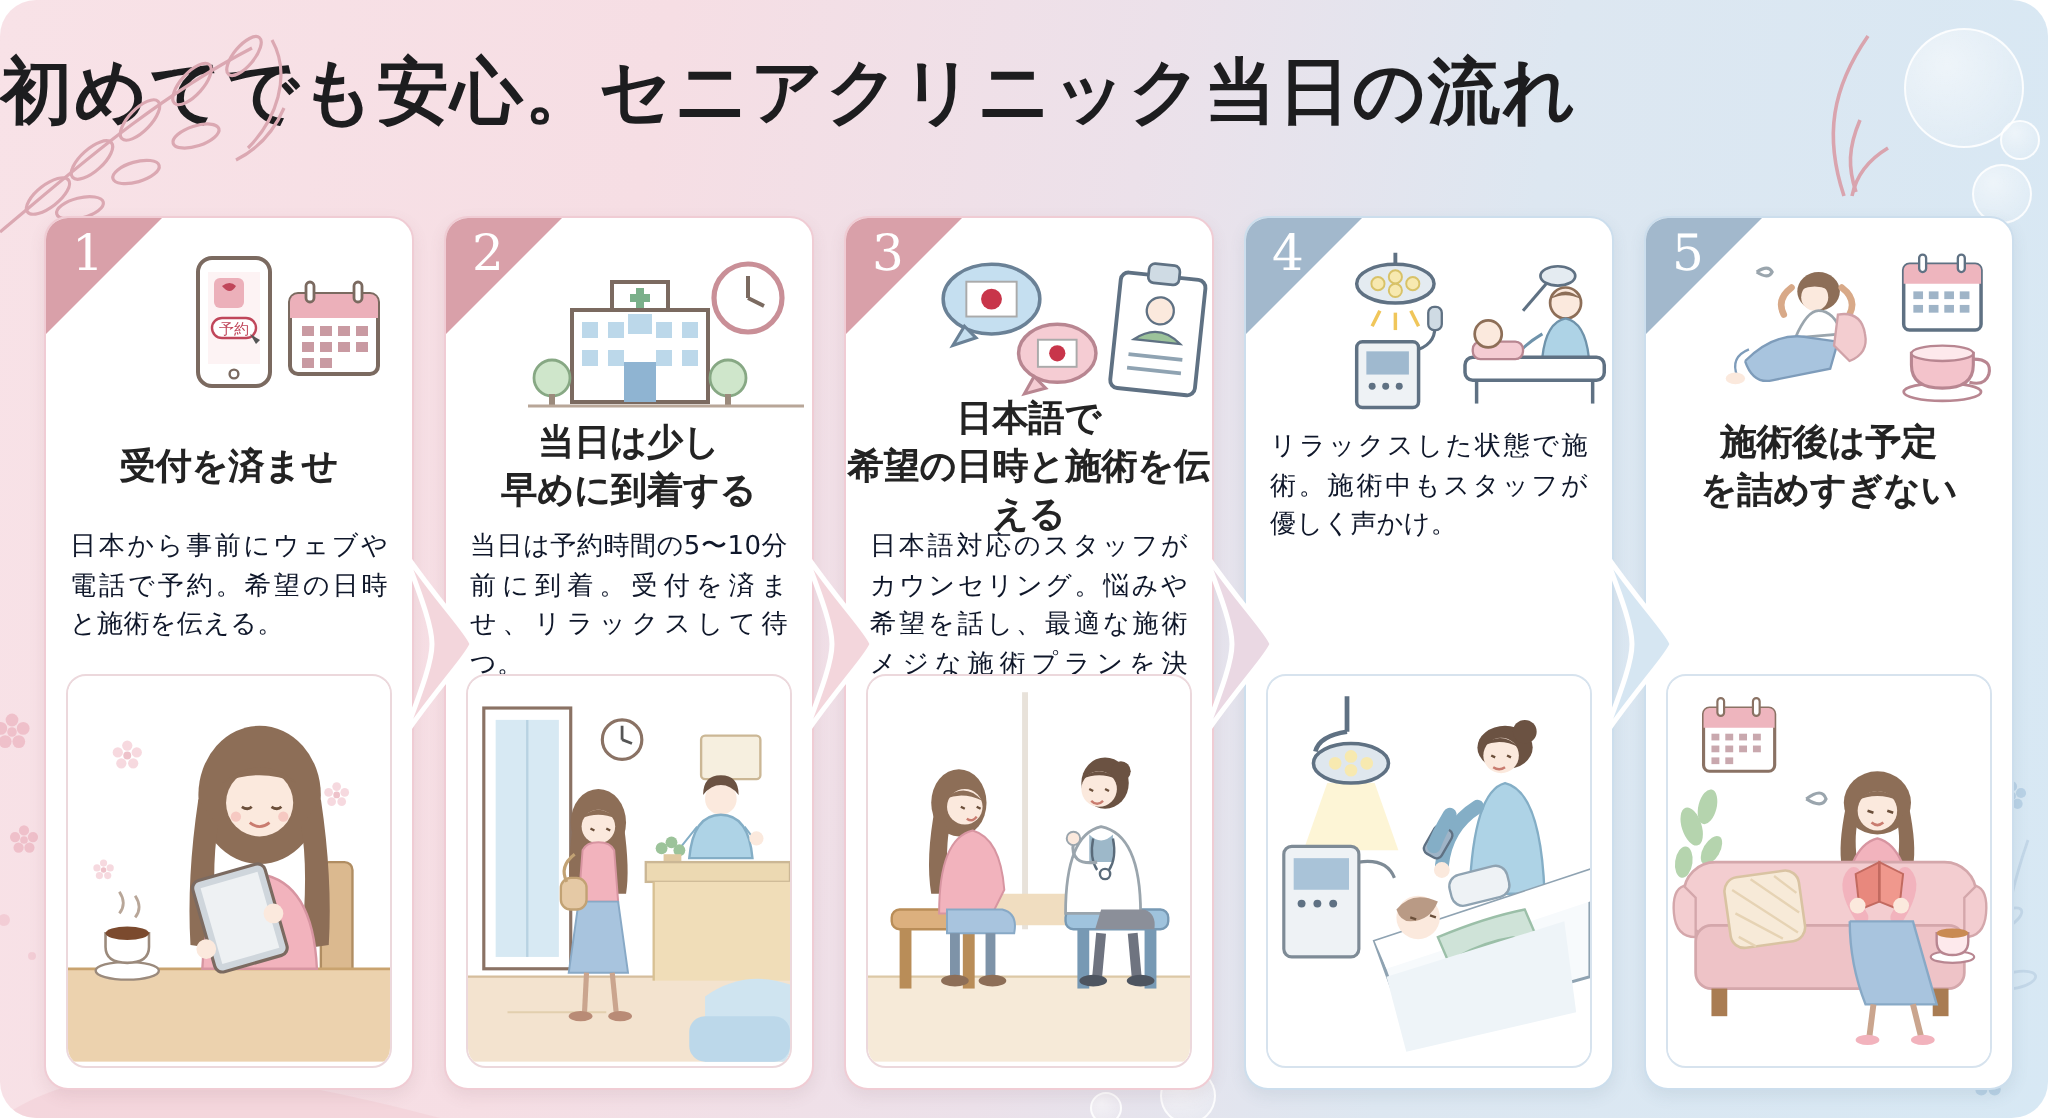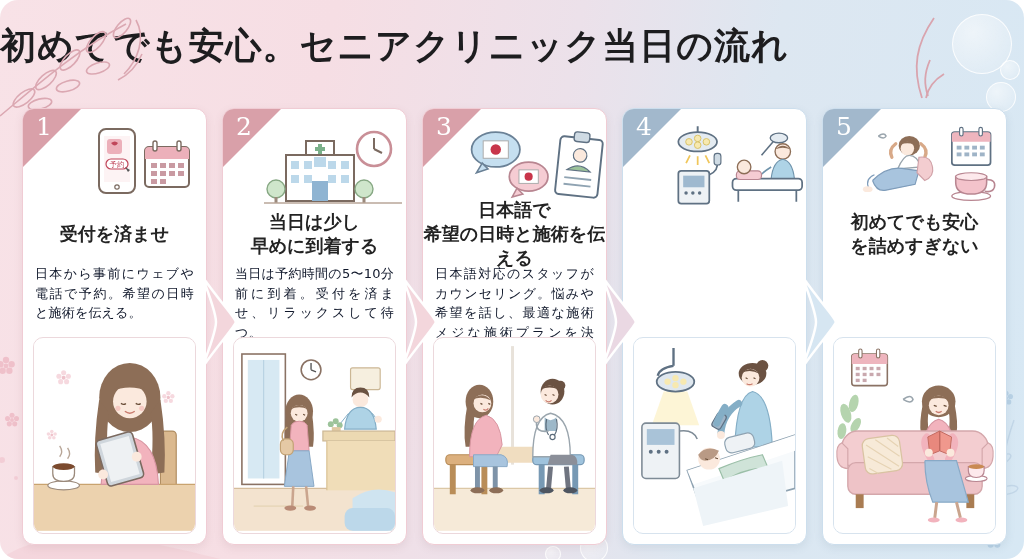--- a/index.html
+++ b/index.html
@@ -454,20 +454,21 @@
             <path d="M116,56 q2,-18 12,-20 q10,2 12,20 z" fill="#aed3e6" stroke="#6f93ab" stroke-width="1.2"></path>
             <path d="M116,44 q-10,6 -14,12" stroke="#6f93ab" stroke-width="1.6" fill="none"></path>
             <rect x="76" y="56" width="72" height="12" rx="4" fill="#fff" stroke="#5f7183" stroke-width="1.8"></rect>
             <rect x="80" y="48" width="26" height="9" rx="4" fill="#f5ccd3" stroke="#b88691" stroke-width="1.2"></rect>
             <circle cx="88" cy="44" r="7" fill="#fbe9dd" stroke="#8d6e57" stroke-width="1.4"></circle>
             <line x1="82" y1="68" x2="82" y2="80" stroke="#5f7183" stroke-width="1.8"></line>
             <line x1="142" y1="68" x2="142" y2="80" stroke="#5f7183" stroke-width="1.8"></line>
           </g>
         </svg>
       </div>
+      <p class="cardBody">リラックスした状態で施術。施術中もスタッフが優しく声かけ。</p>
       <div class="illust">
         <svg viewBox="0 0 163 193">
           <rect width="163" height="193" fill="#fff"></rect>
           <polygon points="30,52 54,52 66,86 18,86" fill="#fdf3cf" opacity=".85"></polygon>
           <line x1="40" y1="8" x2="40" y2="26" stroke="#5f7183" stroke-width="2.4"></line>
           <path d="M40,26 q-14,2 -16,10" fill="none" stroke="#5f7183" stroke-width="2.4"></path>
           <ellipse cx="42" cy="42" rx="19" ry="10" fill="#dfe7ee" stroke="#5f7183" stroke-width="1.8"></ellipse>
           <g fill="#f7e9b0">
               <circle cx="34" cy="42" r="3.2"></circle>
               <circle cx="42" cy="38.5" r="3.2"></circle>
@@ -542,21 +543,21 @@
           </g>
           <g>
             <ellipse cx="116" cy="74" rx="20" ry="4.6" fill="#fff" stroke="#b88691" stroke-width="1.4"></ellipse>
             <path d="M100,54 h32 v6 q0,12 -16,12 q-16,0 -16,-12 z" fill="#f3c3cb" stroke="#b88691" stroke-width="1.6"></path>
             <ellipse cx="116" cy="54" rx="16" ry="4" fill="#fde9ec" stroke="#b88691" stroke-width="1.2"></ellipse>
             <path d="M132,57 q10,0 8,8 q-2,6 -10,4" fill="none" stroke="#b88691" stroke-width="1.6"></path>
           </g>
         </svg>
       </div>
       <div class="cardTitle">
-        <span>初めてでも安心</span>
+        <span>施術後は予定</span>
         <span>を詰めすぎない</span>
       </div>
       <div class="illust">
         <svg viewBox="0 0 163 193">
           <rect width="163" height="193" fill="#fff"></rect>
           <rect x="18" y="14" width="36" height="32" rx="3" fill="#fff" stroke="#8a7264" stroke-width="1.6"></rect>
           <path d="M18,17 a3,3 0 0 1 3,-3 h30 a3,3 0 0 1 3,3 v7 h-36 z" fill="#eeb5be"></path>
           <rect x="25" y="9" width="3.4" height="9" rx="1.7" fill="#fff" stroke="#8a7264" stroke-width="1.1"></rect>
           <rect x="43" y="9" width="3.4" height="9" rx="1.7" fill="#fff" stroke="#8a7264" stroke-width="1.1"></rect>
           <g fill="#c9a8ae">

